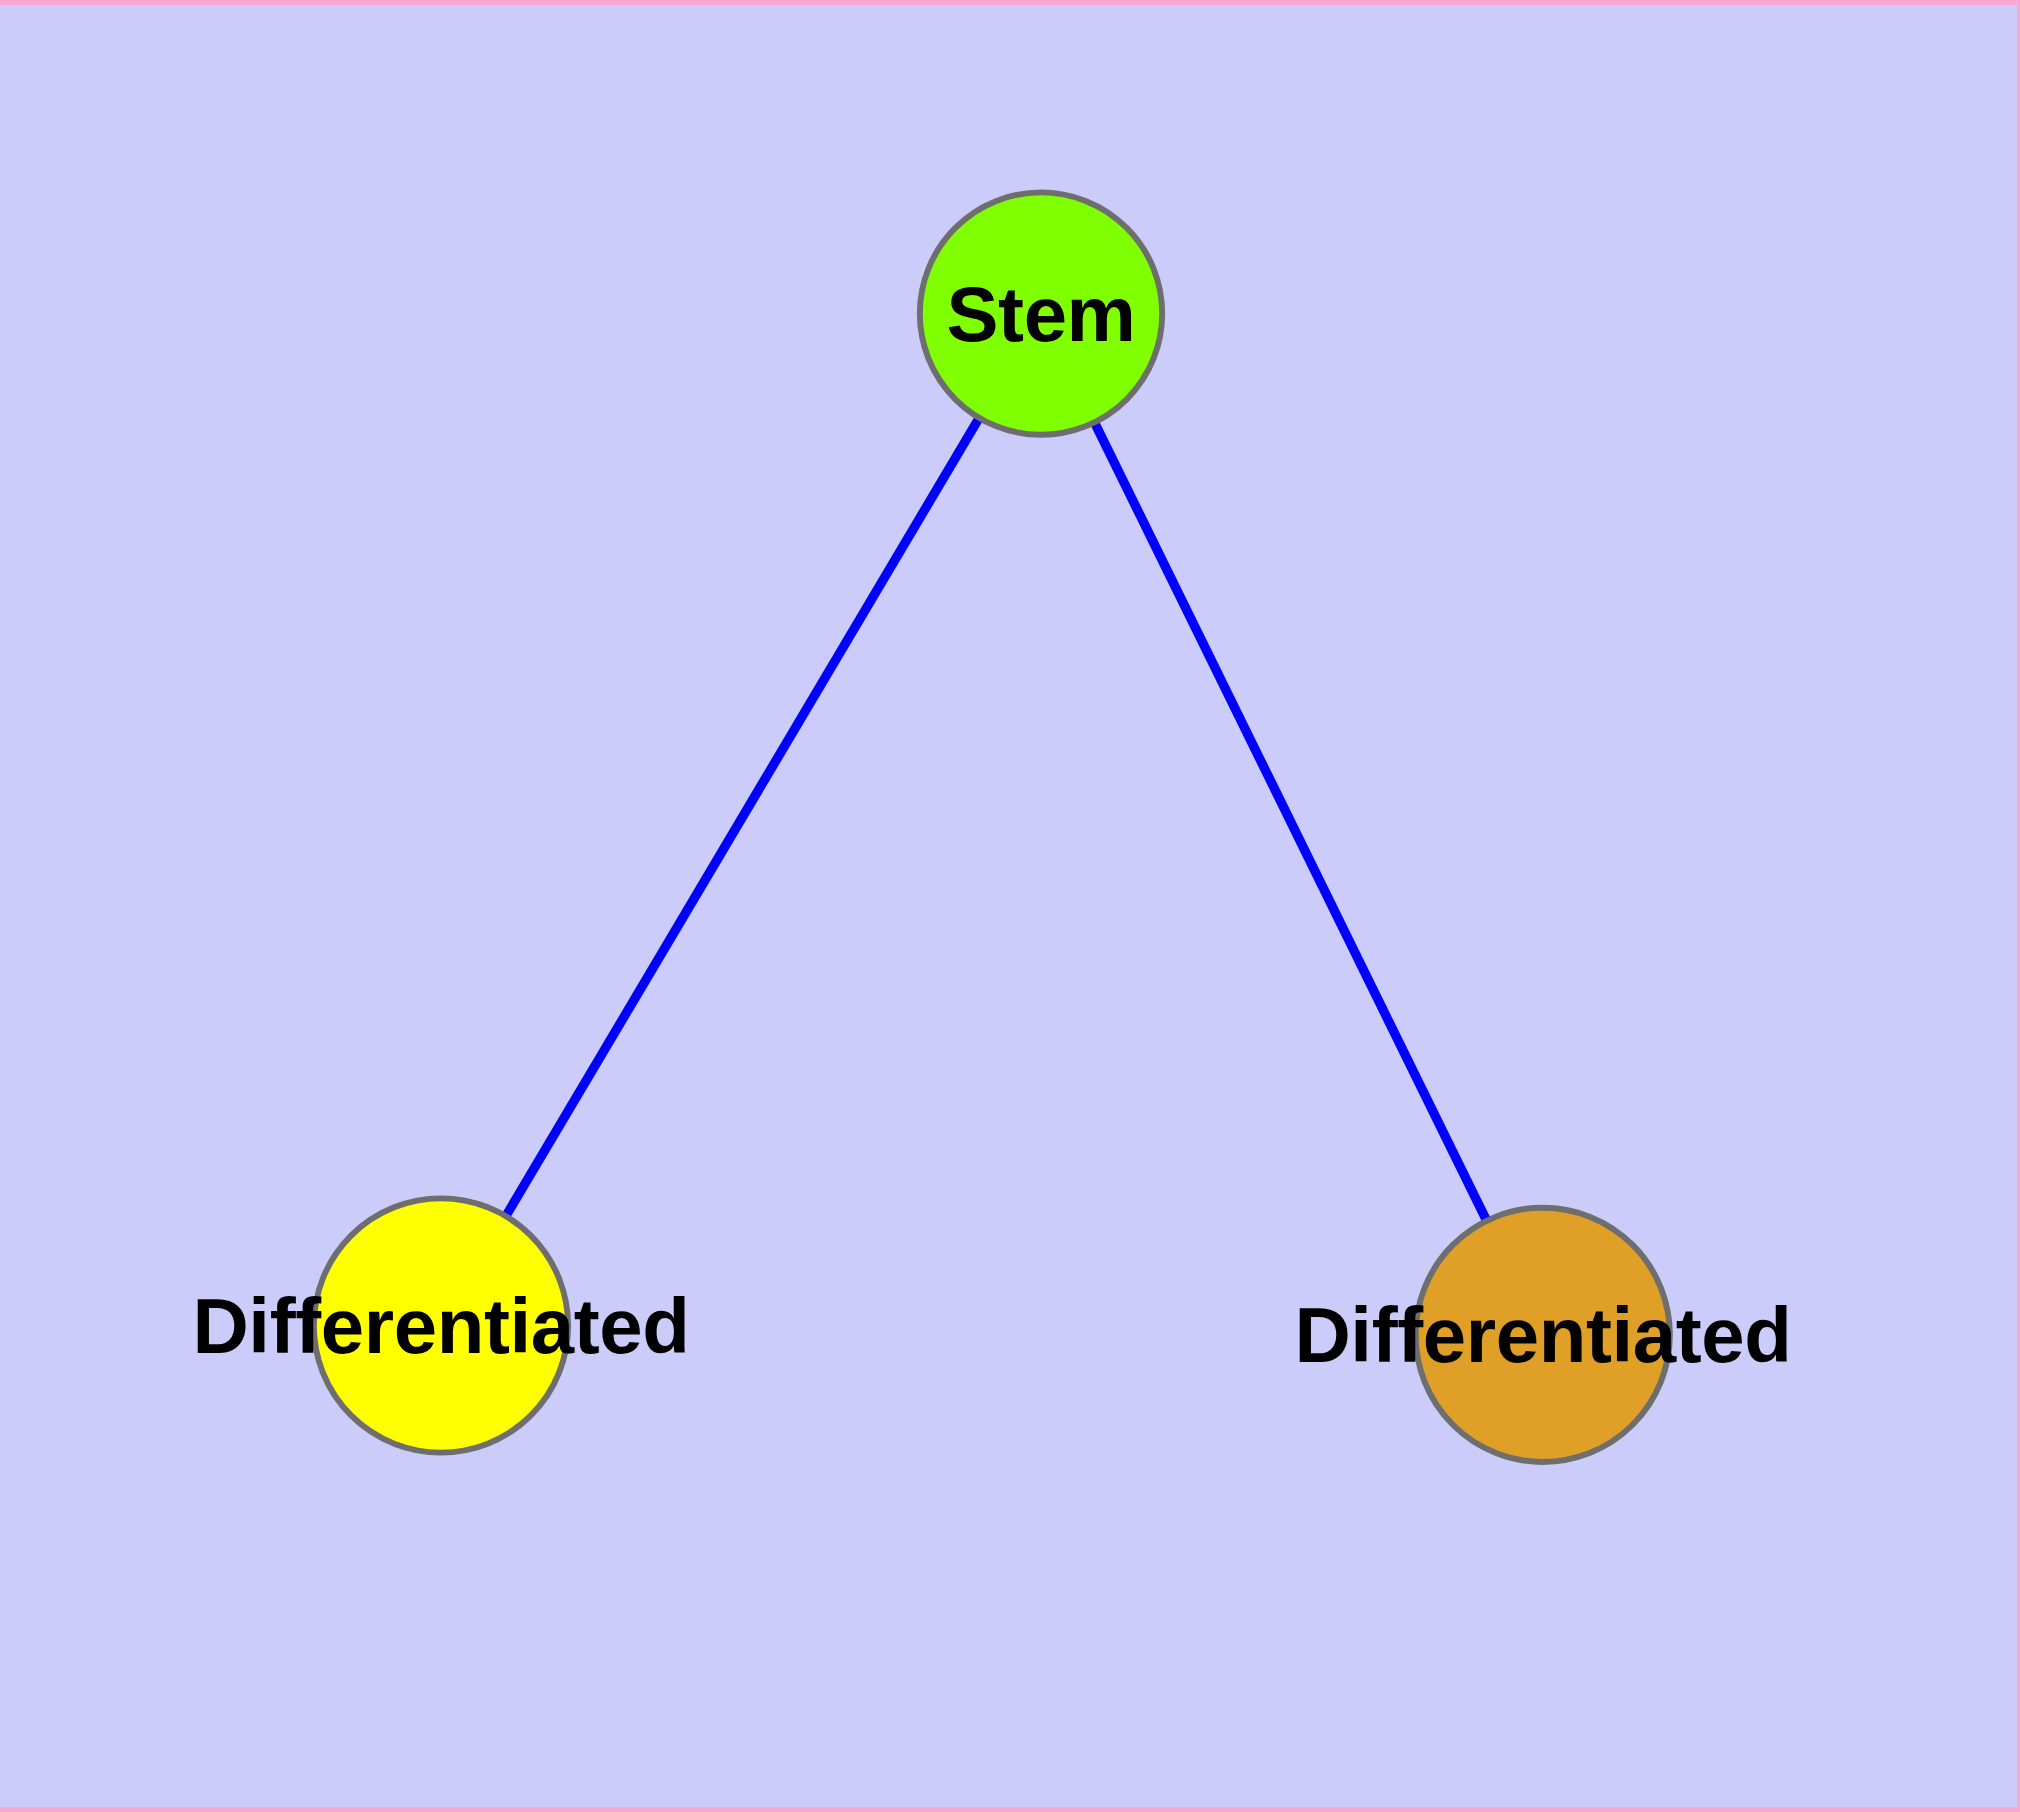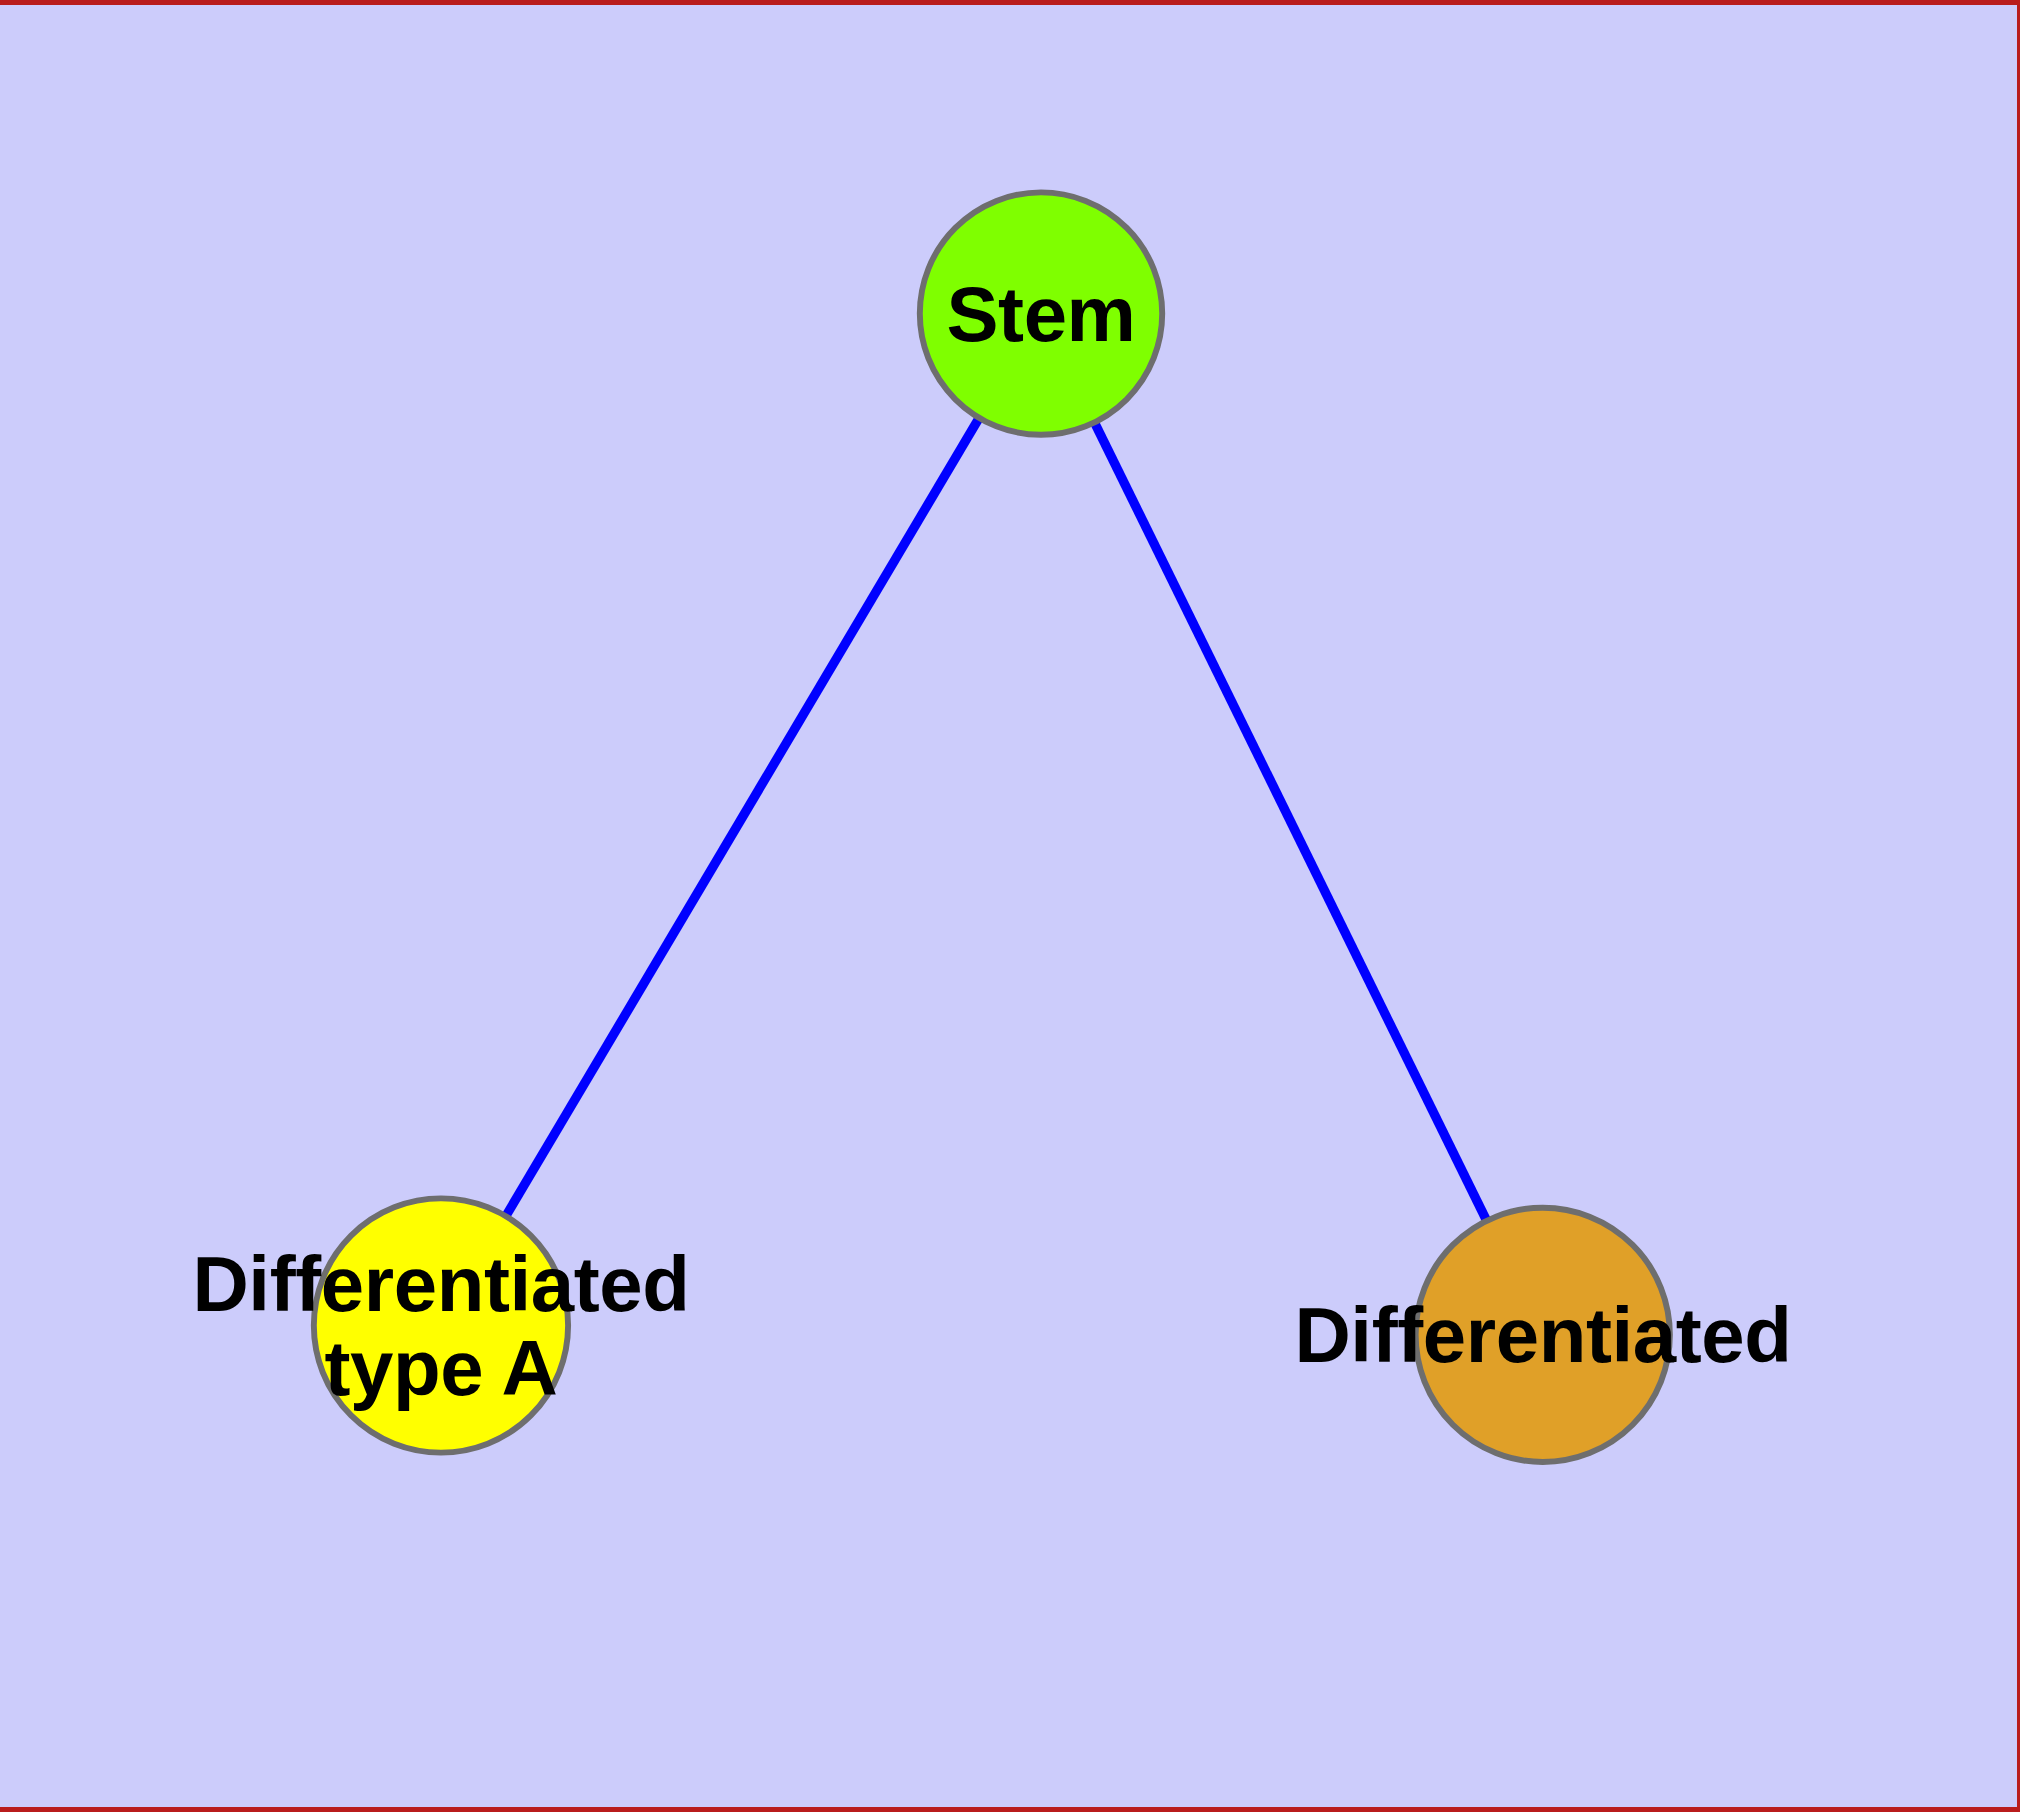--- a/index.html
+++ b/index.html
@@ -11,21 +11,21 @@
   body {
     width: 2021px;
     height: 1812px;
     overflow: hidden;
     font-family: "Liberation Sans", sans-serif;
   }
   #graph-canvas {
     position: relative;
     width: 2021px;
     height: 1812px;
-    background: #b91c1c;
+    background: #f9a8d4;
   }
   #graph-bg {
     position: absolute;
     left: 0;
     top: 5.1px;
     width: 2017px;
     height: 1802px;
     background: #ccccfb;
   }
   #graph-svg {
@@ -63,18 +63,18 @@
       </g>
     <g id="nodes-layer">
         <circle cx="1228" cy="370" r="143" fill="#7fff00" stroke="#6e6e6e" stroke-width="7"></circle>
         <circle cx="520" cy="1564" r="150" fill="#ffff00" stroke="#6e6e6e" stroke-width="7"></circle>
         <circle cx="1820" cy="1575" r="150" fill="#e0a028" stroke="#6e6e6e" stroke-width="7"></circle>
       </g>
   </svg>
 
   <div id="labels-layer">
       <div class="node-label" style="left: 1041px; top: 314px; color: rgb(0, 0, 0); font-size: 78px;"><div>Stem</div></div>
-      <div class="node-label" style="left: 441px; top: 1326px; color: rgb(0, 0, 0); font-size: 78px;"><div>Differentiated</div><div>type A</div></div>
+      <div class="node-label" style="left: 441px; top: 1326px; color: rgb(0, 0, 0); font-size: 78px;"><div>Differentiated</div></div>
       <div class="node-label" style="left: 1543px; top: 1335px; color: rgb(0, 0, 0); font-size: 78px;"><div>Differentiated</div></div>
     </div>
 
 </div>
 
 
 </body></html>

